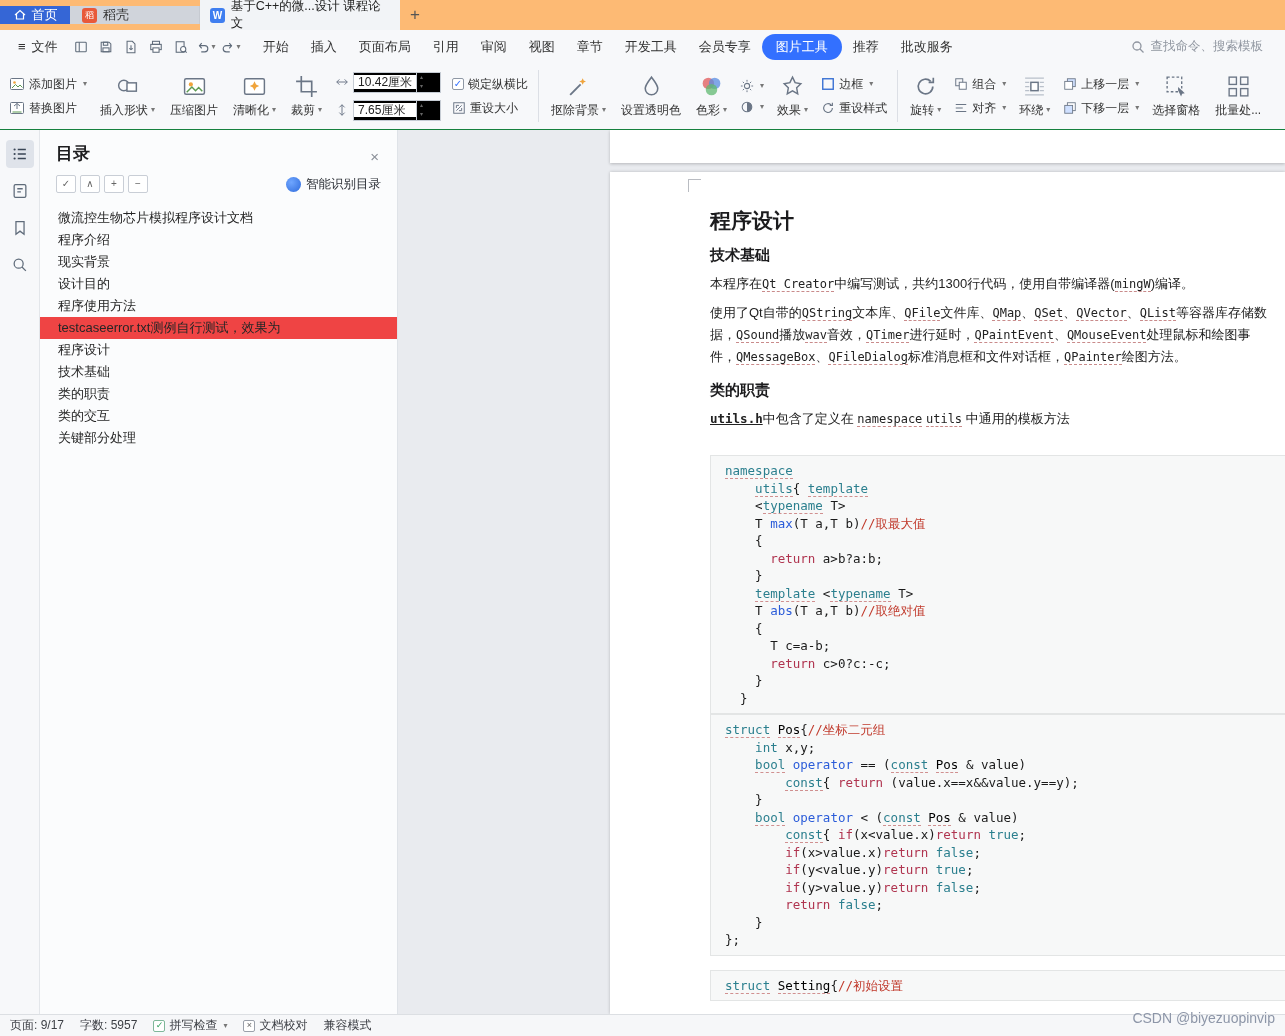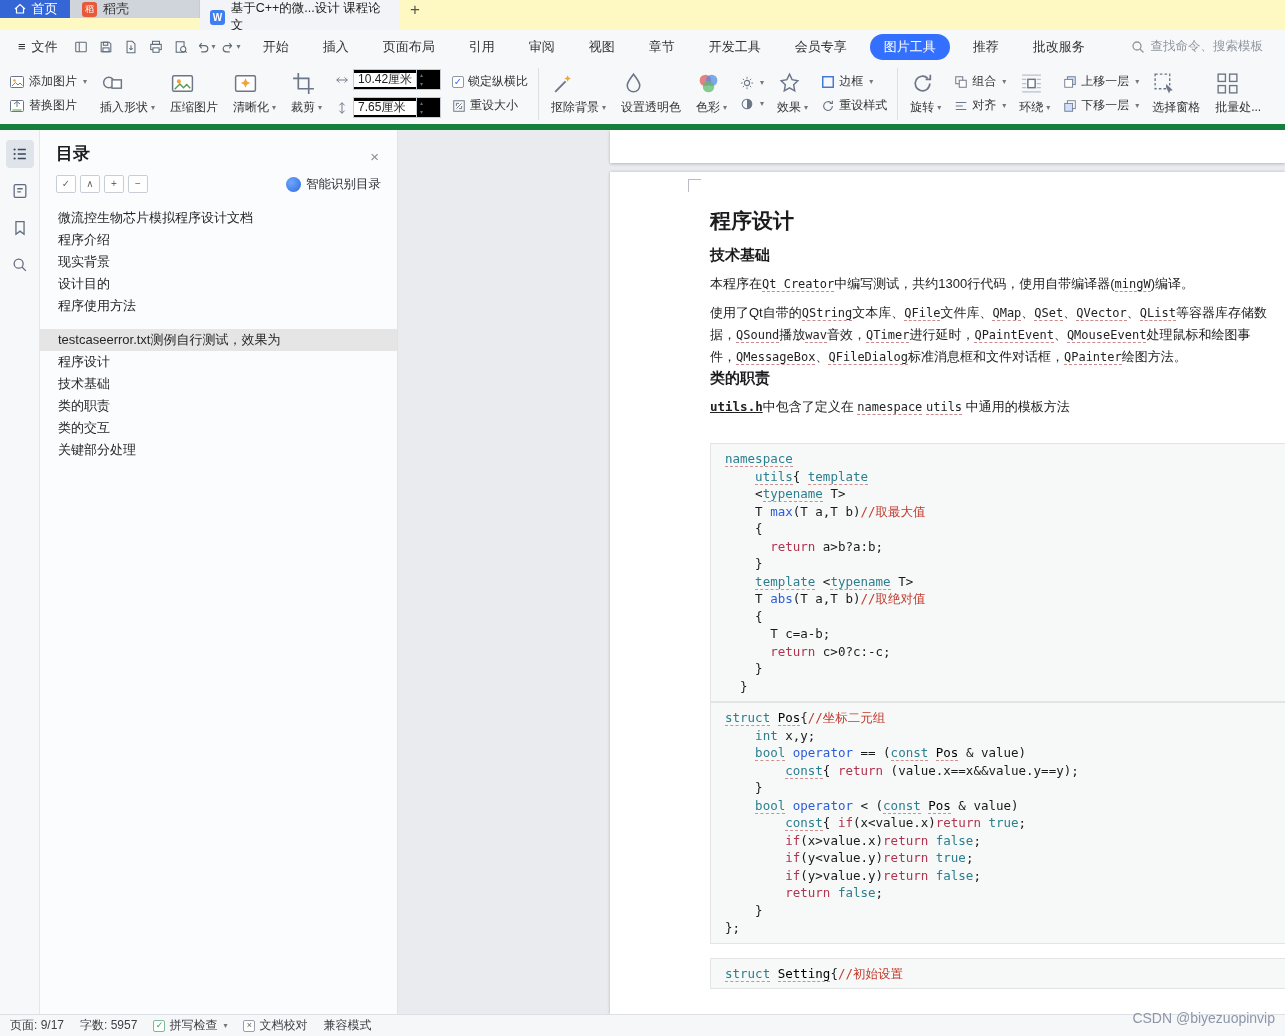--- a/index.html
+++ b/index.html
@@ -1,42 +1,42 @@
 <!DOCTYPE html>
 <html><head>
 <meta charset="utf-8">
 <style>
   *{margin:0;padding:0;box-sizing:border-box;}
   html,body{width:1285px;height:1036px;overflow:hidden;}
   body{font-family:"Liberation Sans","DejaVu Sans",sans-serif;font-size:13px;color:#333;background:#e9ebef;}
   .app{width:1285px;height:1036px;display:flex;flex-direction:column;position:relative;}
 
   
-  .tabbar{height:30px;background:#fef9c3;display:flex;align-items:flex-start;flex-shrink:0;}
+  .tabbar{height:30px;background:#fdba74;display:flex;align-items:center;flex-shrink:0;}
   .tab-home{width:70px;background:#3566d6;color:#fff;display:flex;align-items:center;justify-content:center;gap:5px;font-size:13px;cursor:default;}
   .tab-store{width:130px;background:#d0d4db;display:flex;align-items:center;gap:6px;padding:0 12px;font-size:13px;color:#333;border-right:1px solid #c6cad1;}
   .tab-doc{width:200px;background:#f2f4f7;display:flex;align-items:center;gap:6px;padding:0 10px;font-size:12.5px;color:#222;}
   .tab-new{width:30px;display:flex;align-items:center;justify-content:center;font-size:17px;color:#555;}
   .applogo{width:15px;height:15px;border-radius:3px;background:#3f7ef0;color:#fff;font-size:10px;font-weight:bold;display:flex;align-items:center;justify-content:center;}
   .storelogo{width:15px;height:15px;border-radius:3px;background:#e8593a;color:#fff;font-size:9px;display:flex;align-items:center;justify-content:center;}
 
   
   .menubar{height:33px;background:#f7f8fa;display:flex;align-items:center;padding:0 8px;flex-shrink:0;}
   .file-btn{display:flex;align-items:center;gap:6px;padding:3px 10px;font-size:13px;color:#333;}
   .qa-icons{display:flex;align-items:center;gap:3px;margin:0 10px 0 2px;}
   .qa-btn{height:22px;min-width:22px;display:flex;align-items:center;justify-content:center;border-radius:3px;padding:0 1px;}
-  .menu-items{display:flex;align-items:center;gap:12px;}
+  .menu-items{display:flex;align-items:center;gap:0;}
   .menu-item{padding:4px 11px;font-size:13px;color:#333;border-radius:4px;white-space:nowrap;}
   .menu-item.active{background:#3370ff;color:#fff;border-radius:14px;padding:4px 14px;}
   .search-box{margin-left:auto;display:flex;align-items:center;gap:6px;color:#9096a0;font-size:12.5px;padding-right:14px;white-space:nowrap;}
   .caret{font-size:8px;color:#777;margin-left:2px;line-height:1;}
 
   
-  .ribbon{height:67px;background:#f7f8fa;border-bottom:6px solid #15803d;display:flex;align-items:center;padding:3px 6px;gap:5px;flex-shrink:0;overflow:hidden;}
-  .rb-big{display:flex;flex-direction:column;align-items:flex-start;justify-content:center;gap:3px;padding:2px 5px;font-size:12px;color:#333;white-space:nowrap;}
+  .ribbon{height:67px;background:#f7f8fa;border-bottom:1px solid #15803d;display:flex;align-items:center;padding:3px 6px;gap:5px;flex-shrink:0;overflow:hidden;}
+  .rb-big{display:flex;flex-direction:column;align-items:center;justify-content:center;gap:3px;padding:2px 5px;font-size:12px;color:#333;white-space:nowrap;}
   .rb-stack{display:flex;flex-direction:column;justify-content:center;gap:5px;}
   .rb-row{display:flex;align-items:center;gap:4px;font-size:12px;color:#333;padding:1px 3px;white-space:nowrap;}
   .rb-sep{width:1px;height:52px;background:#dcdfe5;margin:0 2px;flex-shrink:0;}
   .rb-lblrow{display:flex;align-items:center;gap:1px;}
   .size-field{display:flex;align-items:center;border:1px solid #c6ccd4;background:#000000;height:21px;width:88px;}
   .size-field input{border:none;outline:none;width:62px;font-size:12px;padding:0 4px;font-family:"Liberation Sans",sans-serif;color:#222;}
   .stepper{display:flex;flex-direction:column;border-left:1px solid #c6ccd4;height:100%;justify-content:center;}
   .stepper span{font-size:6px;line-height:9px;padding:0 3px;color:#666;}
   .chkbox{width:12px;height:12px;border:1px solid #8f98a5;background:#fff;display:inline-flex;align-items:center;justify-content:center;font-size:10px;color:#3370ff;line-height:1;border-radius:2px;}
   .s16{width:16px;height:16px;flex-shrink:0;}
@@ -53,33 +53,33 @@
   .toc-panel{width:358px;background:#fbfcfd;border-right:1px solid #dfe3e8;display:flex;flex-direction:column;flex-shrink:0;}
   .toc-header{display:flex;align-items:flex-end;justify-content:space-between;padding:12px 16px 4px;}
   .toc-title{font-size:17px;font-weight:bold;color:#1d1d1f;}
   .toc-close{color:#8a8f98;font-size:15px;padding:0 2px;}
   .toc-tools{display:flex;align-items:center;padding:6px 16px 10px;gap:4px;}
   .tool-sq{width:20px;height:18px;border:1px solid #c9ced6;background:#fff;display:flex;align-items:center;justify-content:center;font-size:10px;color:#666;border-radius:2px;line-height:1;}
   .smart-link{margin-left:auto;display:flex;align-items:center;gap:5px;font-size:12.5px;color:#2b2f36;}
   .smart-badge{width:15px;height:15px;border-radius:50%;background:radial-gradient(circle at 35% 35%,#6fa6ff,#2f6bdc);display:inline-block;}
   .toc-list{flex:1;overflow:hidden;padding-top:4px;}
   .toc-item{padding:4px 18px;font-size:13px;color:#262626;white-space:nowrap;overflow:hidden;line-height:14px;}
-  .toc-item.selected{background:#e5e5e5;margin-top:12px;}
+  .toc-item.selected{background:#ef4444;}
 
   .doc-area{flex:1;position:relative;background:#e9ebef;overflow:hidden;}
   .prev-page{position:absolute;left:212px;right:0;top:0;height:33px;background:#fff;box-shadow:0 1px 3px rgba(0,0,0,.22);}
   .page{position:absolute;left:212px;right:0;top:42px;bottom:0;background:#fff;box-shadow:0 0 3px rgba(0,0,0,.22);padding:36px 10px 0 100px;overflow:hidden;}
   .crop-mark{position:absolute;left:78px;top:7px;width:13px;height:13px;border-left:1px solid #b9bcc2;border-top:1px solid #b9bcc2;}
 
   .h1{font-size:21px;line-height:26px;font-weight:bold;color:#1c1c1e;margin-bottom:12px;}
   .h2{font-size:15px;line-height:18px;font-weight:bold;color:#1c1c1e;margin-bottom:9px;}
   .h3{font-size:13.5px;line-height:18px;color:#222;margin:8px 0 10px;}
   .para{font-size:13px;line-height:21px;color:#222;margin-bottom:7px;}
   .para-line{white-space:nowrap;line-height:21px;font-size:13px;color:#222;}
-  .para-block{margin-bottom:1px;}
+  .para-block{margin-bottom:13px;}
   .mb14{margin-bottom:25px;}
   .ic{font-family:"DejaVu Sans Mono","Liberation Mono",monospace;font-size:12px;border-bottom:1px dashed #c98b8b;}
   .bu{font-family:"DejaVu Sans Mono","Liberation Mono",monospace;font-size:12.5px;font-weight:bold;text-decoration:underline;}
 
   .codeblock{background:#f7f8f8;border:1px solid #e3e5e5;border-right:none;margin:0 -10px 0 0;padding:6px 0 6px 14px;font-family:"DejaVu Sans Mono","Liberation Mono",monospace;font-size:12.5px;color:#1a1a1a;}
   .code-line{white-space:pre;line-height:17.5px;}
   .k{color:#2b7f8e;}
   .fn{color:#2b5cd9;}
   .r{color:#b03550;}
   .cm{color:#c0392b;}

